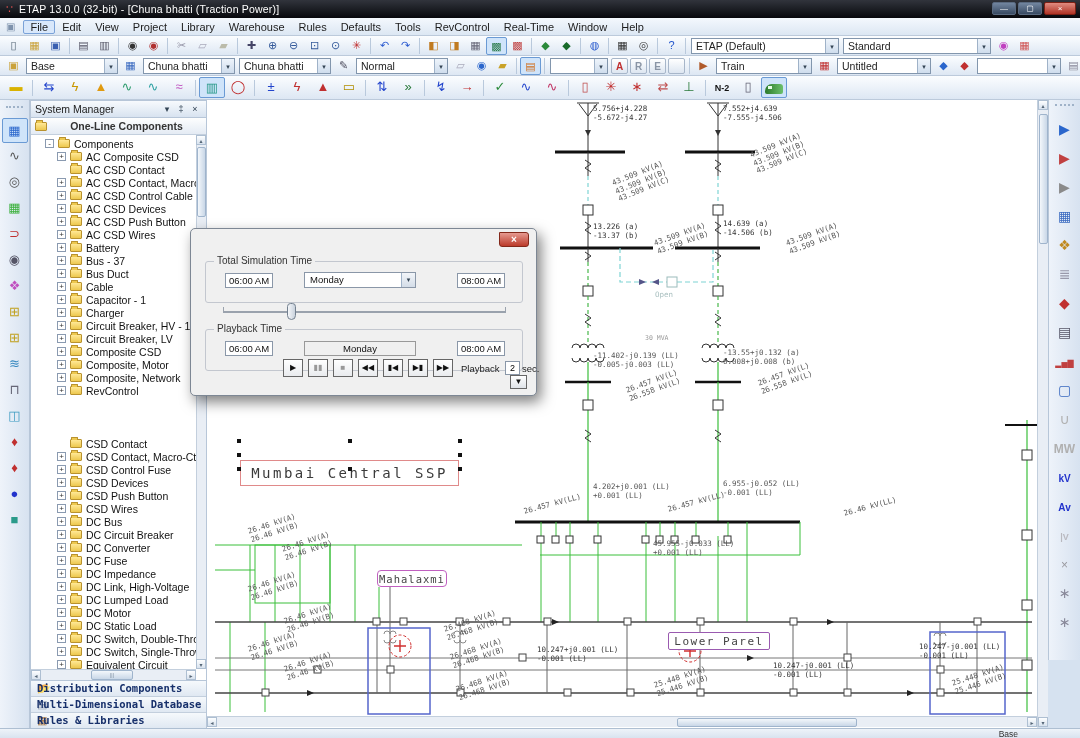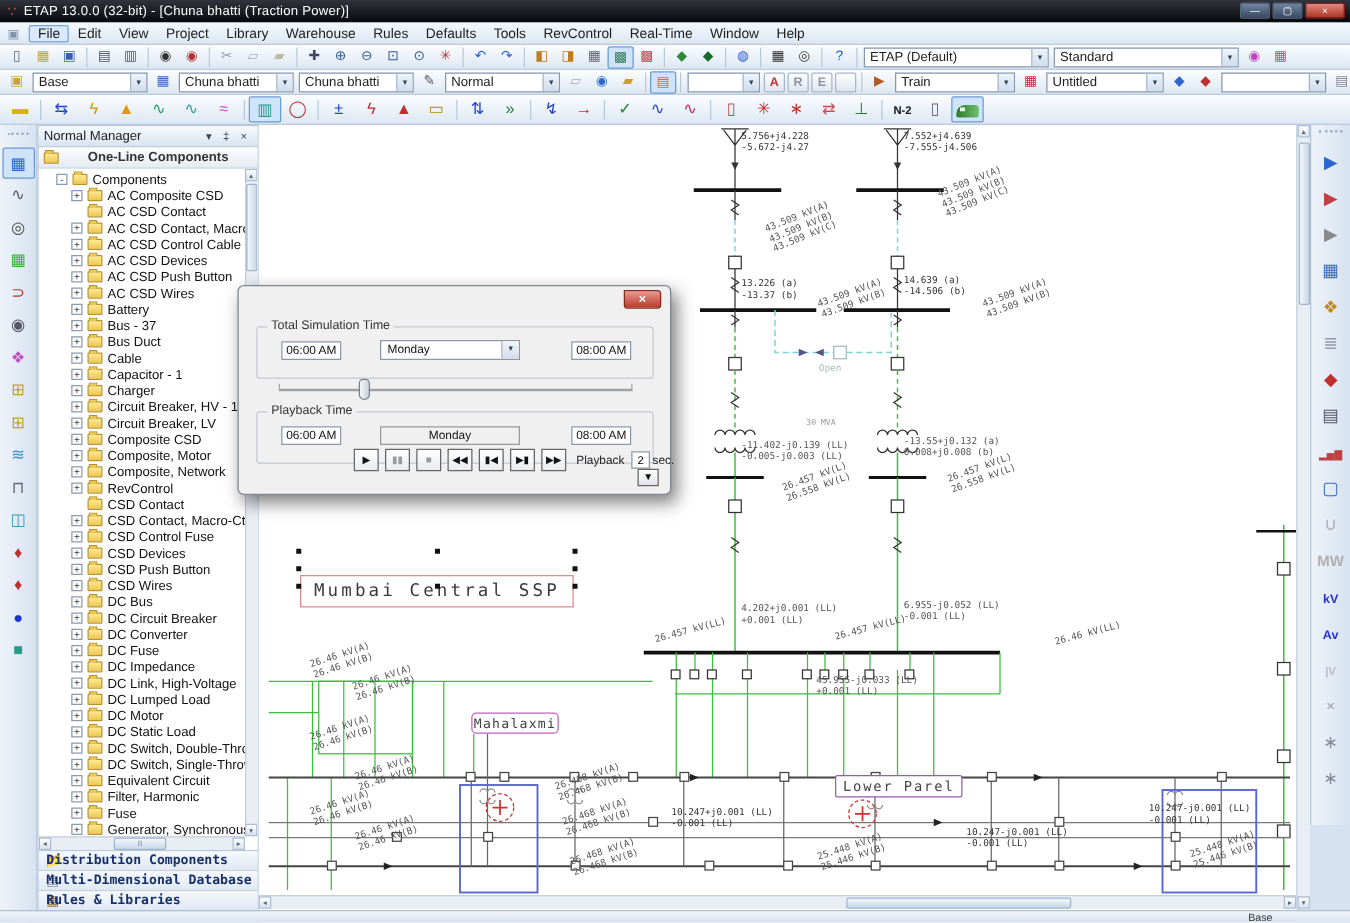--- a/index.html
+++ b/index.html
@@ -292,21 +292,21 @@
         <div class="dockicon"><span style="color: rgb(58, 154, 192);">◫</span></div>
         <div class="dockicon"><span style="color: rgb(192, 48, 48);">♦</span></div>
         <div class="dockicon"><span style="color: rgb(192, 48, 48);">♦</span></div>
         <div class="dockicon"><span style="color: rgb(34, 51, 204);">●</span></div>
         <div class="dockicon"><span style="color: rgb(42, 154, 138);">■</span></div>
       </div>
   </div>
 
   <div class="smpanel">
     <div class="smhead">
-      <span>Normal Manager</span>
+      <span>System Manager</span>
       <span class="sp"></span>
       <span class="hbtn">▾</span>
       <span class="hbtn">‡</span>
       <span class="hbtn">×</span>
     </div>
     <div class="smsub">
       <span class="folder"></span>
       <span class="t">One-Line Components</span>
     </div>
     <div class="treewrap">
@@ -404,21 +404,21 @@
           <div class="trow" style="padding-left: 26px;">
             <span class="exp">+</span>
             <span class="folder"></span>
             <span>Composite, Network</span>
           </div>
           <div class="trow" style="padding-left: 26px;">
             <span class="exp">+</span>
             <span class="folder"></span>
             <span>RevControl</span>
           </div>
-          <div class="trow" style="padding-left: 26px;">
+          <div class="trow" style="padding-left: 26px; margin-top: 40px;">
             <span class="exp" style="visibility: hidden;">+</span>
             <span class="folder"></span>
             <span>CSD Contact</span>
           </div>
           <div class="trow" style="padding-left: 26px;">
             <span class="exp">+</span>
             <span class="folder"></span>
             <span>CSD Contact, Macro-Ctrl</span>
           </div>
           <div class="trow" style="padding-left: 26px;">
@@ -761,21 +761,21 @@
         <div class="station ssp" style="left: 33px; top: 360px; width: 219px; height: 26px;">Mumbai Central SSP</div>
         <div class="handle" style="left: 30px; top: 339px;"></div>
         <div class="handle" style="left: 30px; top: 353px;"></div>
         <div class="handle" style="left: 30px; top: 367px;"></div>
         <div class="handle" style="left: 140.5px; top: 339px;"></div>
         <div class="handle" style="left: 140.5px; top: 367px;"></div>
         <div class="handle" style="left: 251px; top: 339px;"></div>
         <div class="handle" style="left: 251px; top: 353px;"></div>
         <div class="handle" style="left: 251px; top: 367px;"></div>
         <div class="station st1" style="left: 170px; top: 470px; width: 70px; height: 17px;">Mahalaxmi</div>
-        <div class="station st2" style="left: 461px; top: 520px; width: 102px; height: 18px;">Lower Parel</div>
+        <div class="station st2" style="left: 461px; top: 532px; width: 102px; height: 18px;">Lower Parel</div>
       </div>
   </div>
 
   <div class="cvs-v">
     <span class="sarr" style="top:0;left:0">▴</span>
     <span class="sarr" style="bottom:0;left:0">▾</span>
     <span class="thumb" style="top:14px;height:130px"></span>
   </div>
   <div class="cvs-h">
     <span class="sarr" style="left:0;top:0">◂</span>

